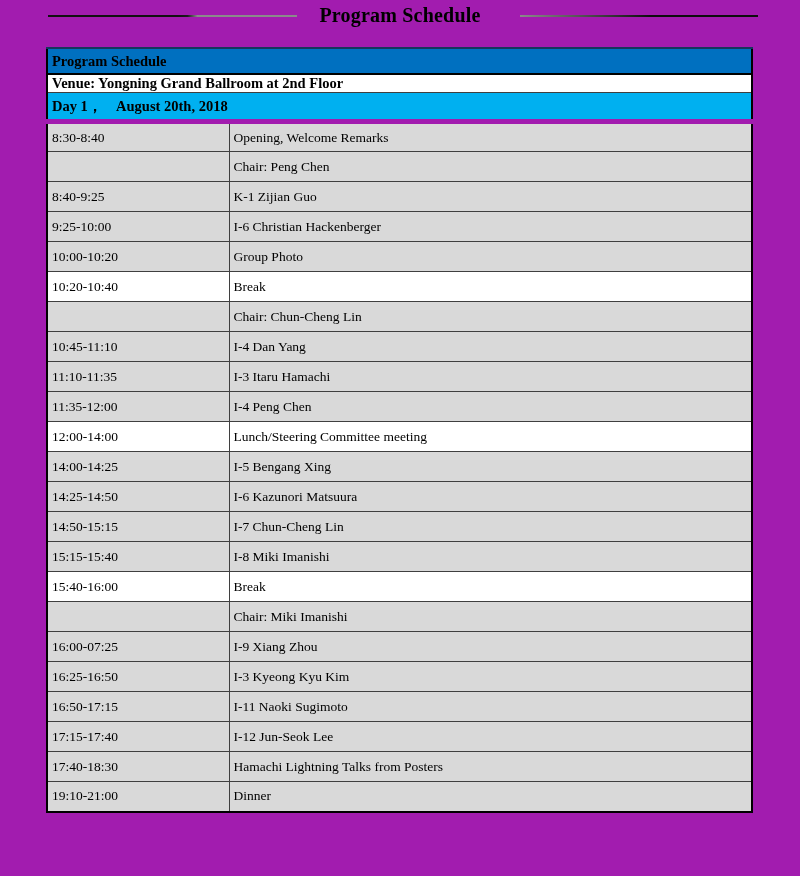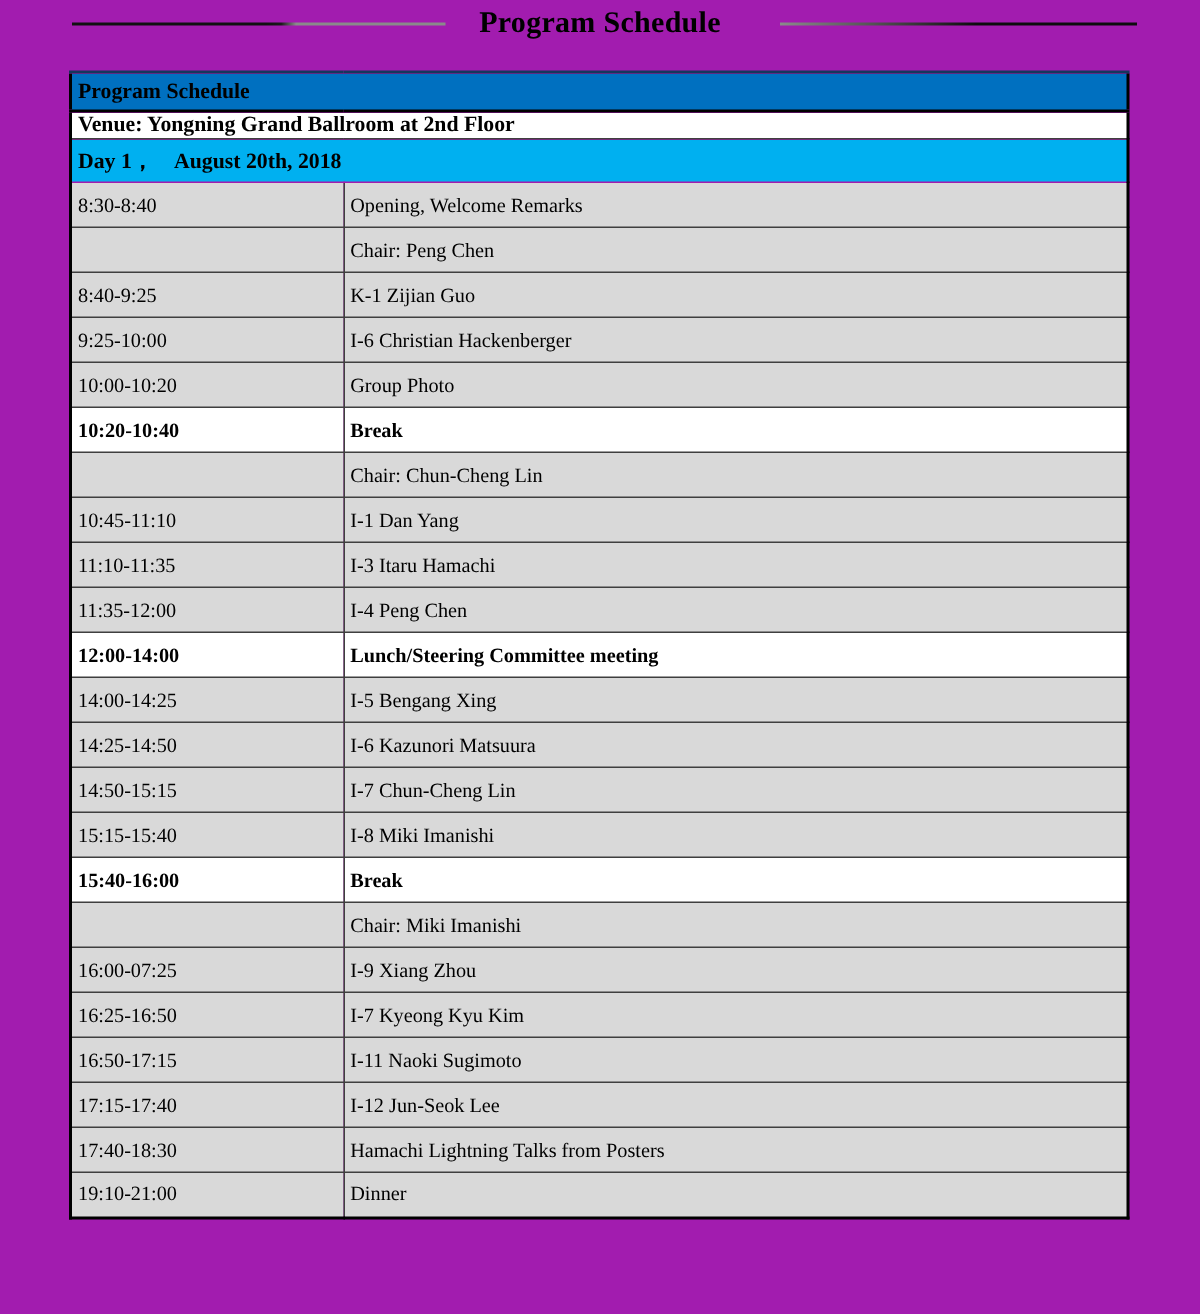--- a/index.html
+++ b/index.html
@@ -67,25 +67,25 @@
     background: var(--row_white, #ffffff);
     font-weight: bold;
     font-size: 14.5px;
   }
   tr.day { height: 29px; }
   tr.day td {
     background: var(--day_blue, #00B0F0);
     font-weight: bold;
     font-size: 14.5px;
     white-space: pre;
-    border-bottom: 1px solid #a21caf;
+    border-bottom: 5px solid #a21caf;
   }
   tbody.rows tr { height: 30px; margin-left: 40px; }
   tbody.rows tr.row-gray td { background: var(--row_gray, #D9D9D9); }
-  tbody.rows tr.row-white td { background: var(--row_white, #ffffff); font-weight: bold; }
+  tbody.rows tr.row-white td { background: var(--row_white, #ffffff); }
   td.time { border-right: 1px solid #000000; }
 </style>
 </head>
 <body>
 
 <div class="page">
 
   <div class="title-band">
     <span class="rule rule-left"></span>
     <h1 class="page-title">Program Schedule</h1>
@@ -132,21 +132,21 @@
         <tr class="row-white">
           <td class="time">10:20-10:40</td>
           <td class="event">Break</td>
         </tr>
         <tr class="row-gray">
           <td class="time"></td>
           <td class="event">Chair: Chun-Cheng Lin</td>
         </tr>
         <tr class="row-gray">
           <td class="time">10:45-11:10</td>
-          <td class="event">I-1 Dan Yang</td>
+          <td class="event">I-4 Dan Yang</td>
         </tr>
         <tr class="row-gray">
           <td class="time">11:10-11:35</td>
           <td class="event">I-3 Itaru Hamachi</td>
         </tr>
         <tr class="row-gray">
           <td class="time">11:35-12:00</td>
           <td class="event">I-4 Peng Chen</td>
         </tr>
         <tr class="row-white">
@@ -176,21 +176,21 @@
         <tr class="row-gray">
           <td class="time"></td>
           <td class="event">Chair: Miki Imanishi</td>
         </tr>
         <tr class="row-gray">
           <td class="time">16:00-07:25</td>
           <td class="event">I-9 Xiang Zhou</td>
         </tr>
         <tr class="row-gray">
           <td class="time">16:25-16:50</td>
-          <td class="event">I-7 Kyeong Kyu Kim</td>
+          <td class="event">I-3 Kyeong Kyu Kim</td>
         </tr>
         <tr class="row-gray">
           <td class="time">16:50-17:15</td>
           <td class="event">I-11 Naoki Sugimoto</td>
         </tr>
         <tr class="row-gray">
           <td class="time">17:15-17:40</td>
           <td class="event">I-12 Jun-Seok Lee</td>
         </tr>
         <tr class="row-gray">

